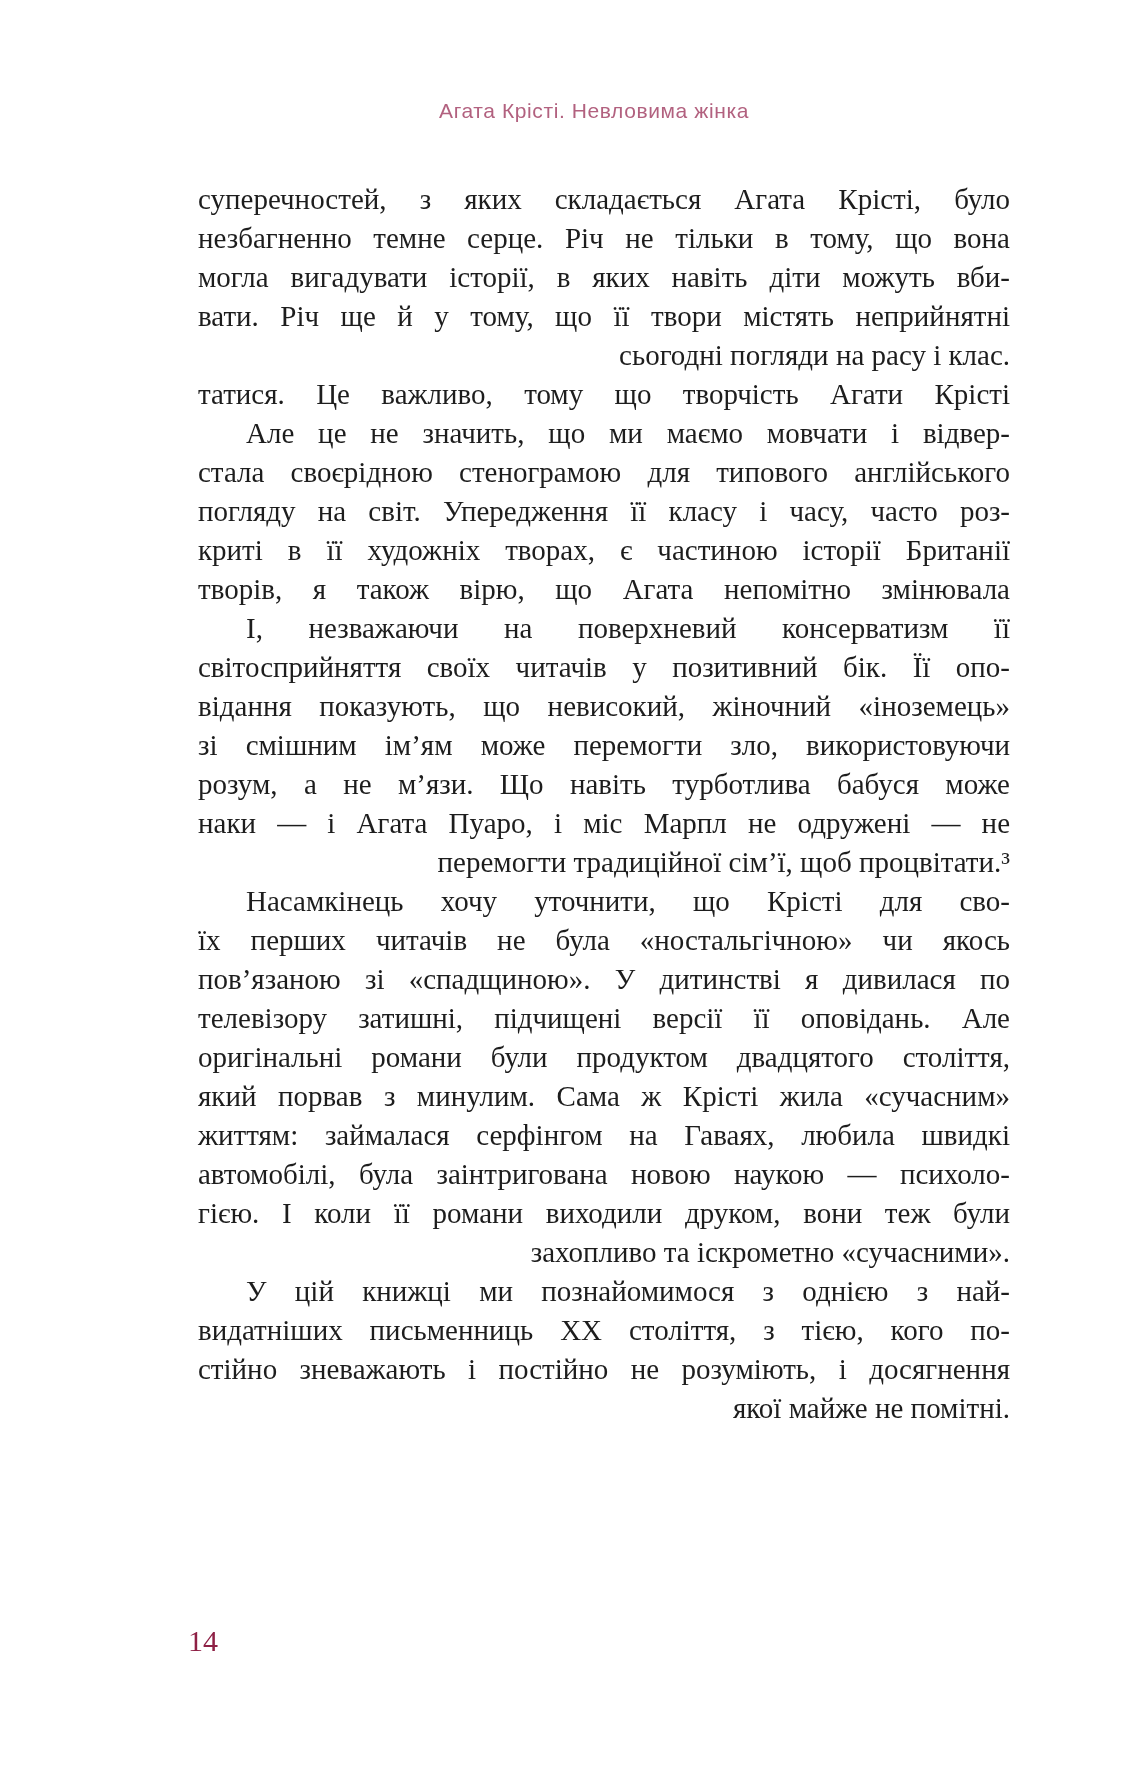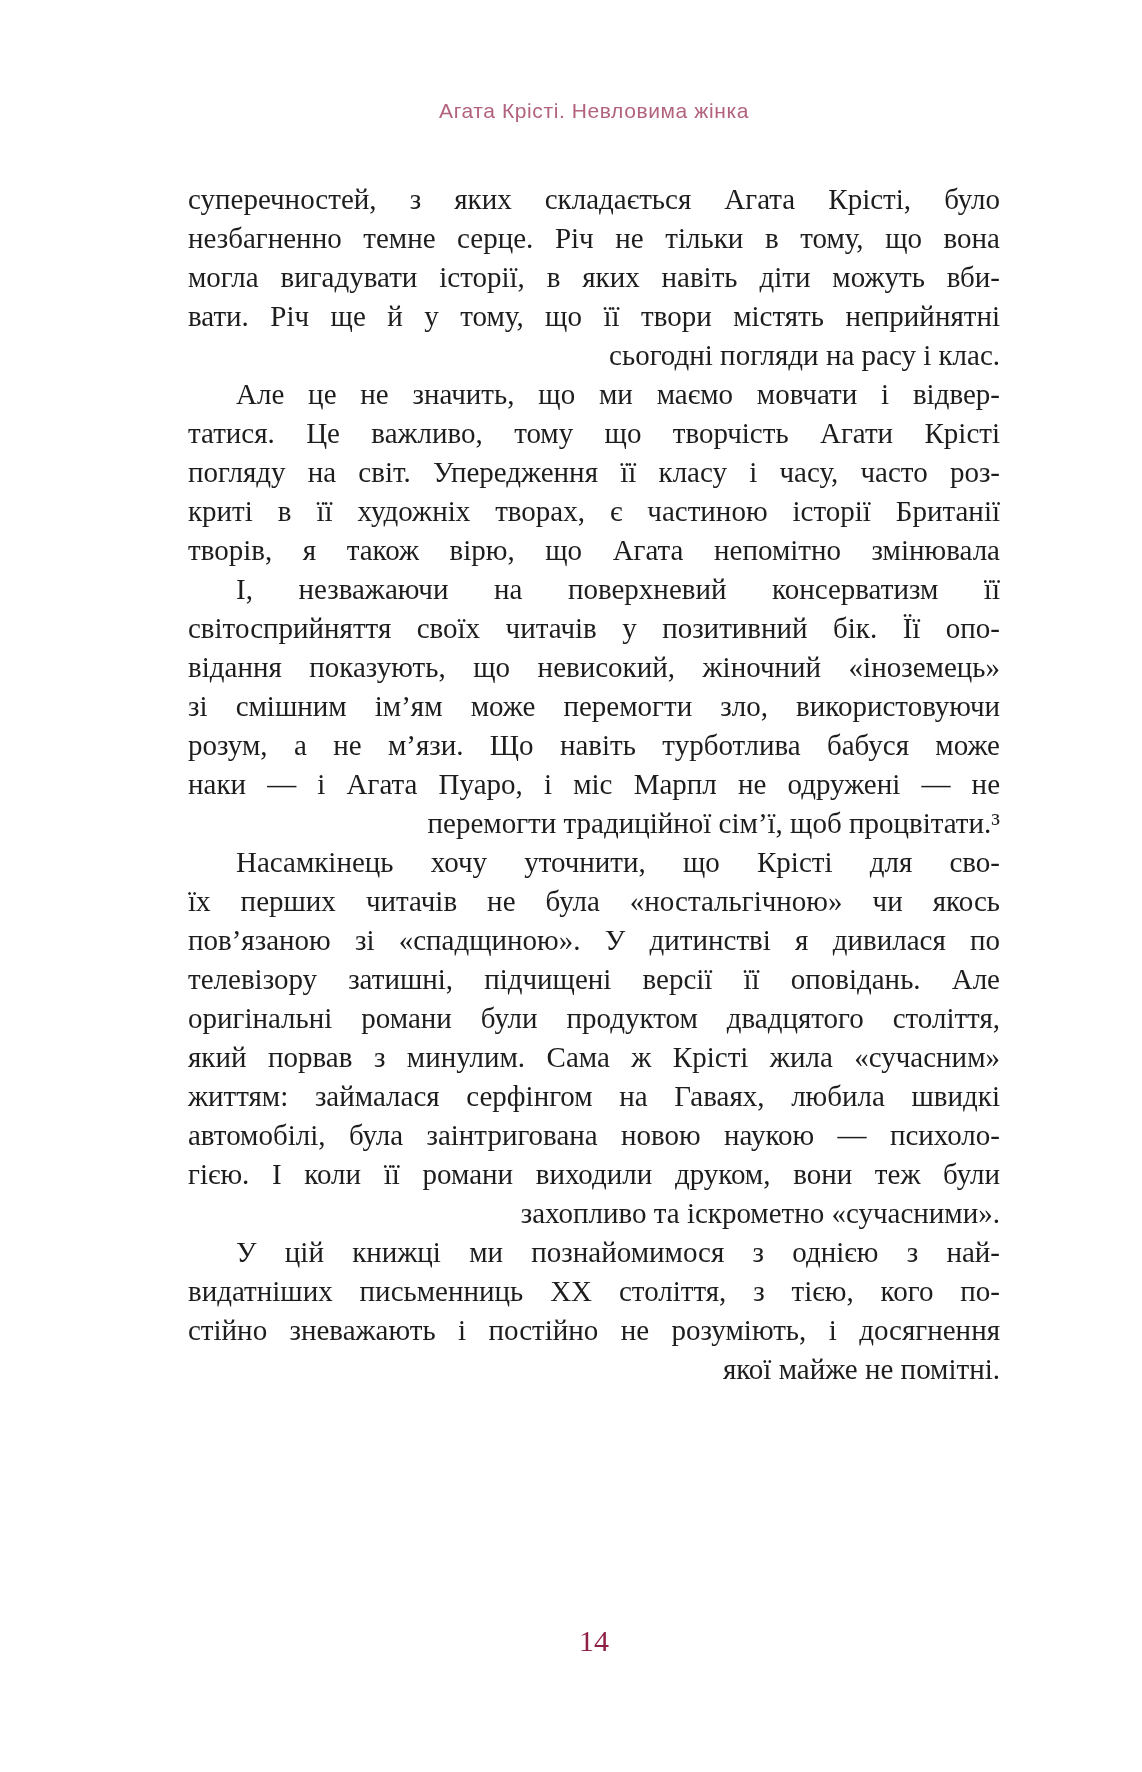--- a/index.html
+++ b/index.html
@@ -22,21 +22,21 @@
     width: 812px;
     text-align: center;
     font-family: "Liberation Sans", "DejaVu Sans", sans-serif;
     font-size: 21px;
     line-height: 26px;
     letter-spacing: 0.6px;
     color: var(--header-color, #b2617f);
   }
   .body-text {
     position: absolute;
-    left: 188px;
+    left: 198px;
     top: 180px;
     width: 812px;
     font-family: "Liberation Serif", "DejaVu Serif", serif;
     font-size: 29px;
     line-height: 39px;
     color: var(--body-color, #1d1d1d);
   }
   .paragraph { margin: 0; padding: 0; }
   .line {
     height: 39px;
@@ -50,21 +50,20 @@
     text-align-last: justify;
   }
   .line.indent {
     text-indent: 48px;
   }
   .page-number {
     position: absolute;
     left: 188px;
     top: 1622px;
     width: 812px;
-    text-align: center;
     font-family: "Liberation Serif", "DejaVu Serif", serif;
     font-size: 30px;
     line-height: 38px;
     color: var(--pagenum-color, #8e2045);
   }
 </style>
 </head>
 <body>
 
 <div class="page">
@@ -72,22 +71,23 @@
 
   <div class="body-text" id="body-text">
       <div class="paragraph">
         <div class="line just">суперечностей, з яких складається Агата Крісті, було</div>
         <div class="line just">незбагненно темне серце. Річ не тільки в тому, що вона</div>
         <div class="line just">могла вигадувати історії, в яких навіть діти можуть вби-</div>
         <div class="line just">вати. Річ ще й у тому, що її твори містять неприйнятні</div>
         <div class="line">сьогодні погляди на расу і клас.</div>
       </div>
       <div class="paragraph">
+        <div class="line just">татися. Це важливо, тому що творчість Агати Крісті</div>
         <div class="line just indent">Але це не значить, що ми маємо мовчати і відвер-</div>
-        <div class="line just">татися. Це важливо, тому що творчість Агати Крісті</div>
+        <div class="line just">стала своєрідною стенограмою для типового англійського</div>
         <div class="line just">погляду на світ. Упередження її класу і часу, часто роз-</div>
         <div class="line just">криті в її художніх творах, є частиною історії Британії</div>
       </div>
       <div class="paragraph">
         <div class="line just">творів, я також вірю, що Агата непомітно змінювала</div>
         <div class="line just indent">І, незважаючи на поверхневий консерватизм її</div>
         <div class="line just">світосприйняття своїх читачів у позитивний бік. Її опо-</div>
         <div class="line just">відання показують, що невисокий, жіночний «іноземець»</div>
         <div class="line just">зі смішним ім’ям може перемогти зло, використовуючи</div>
         <div class="line just">розум, а не м’язи. Що навіть турботлива бабуся може</div>

